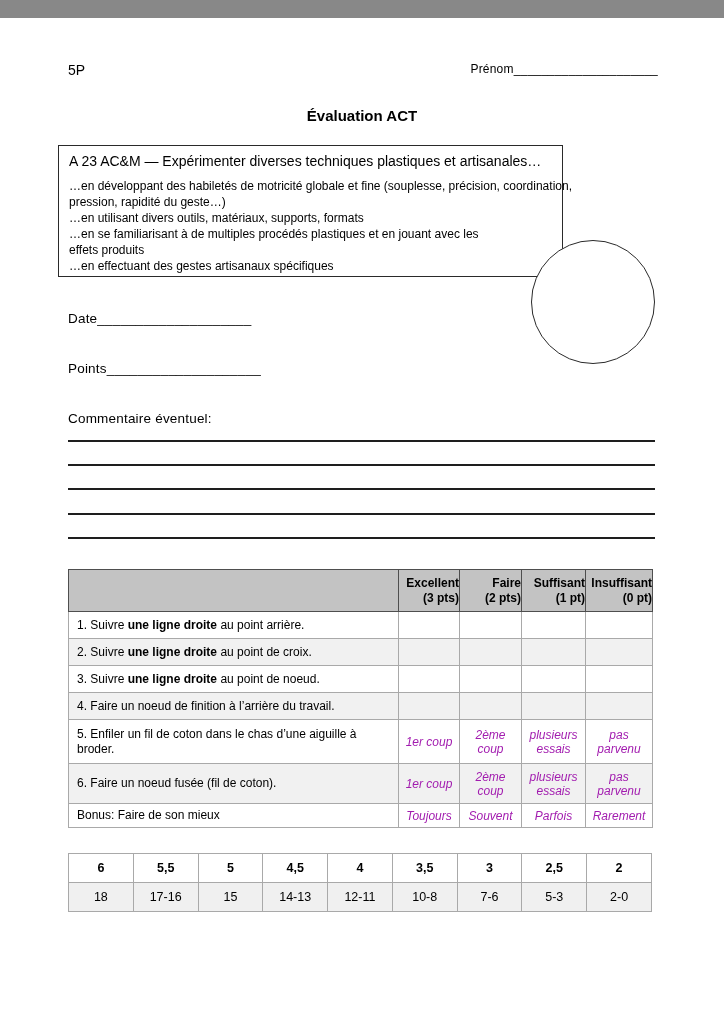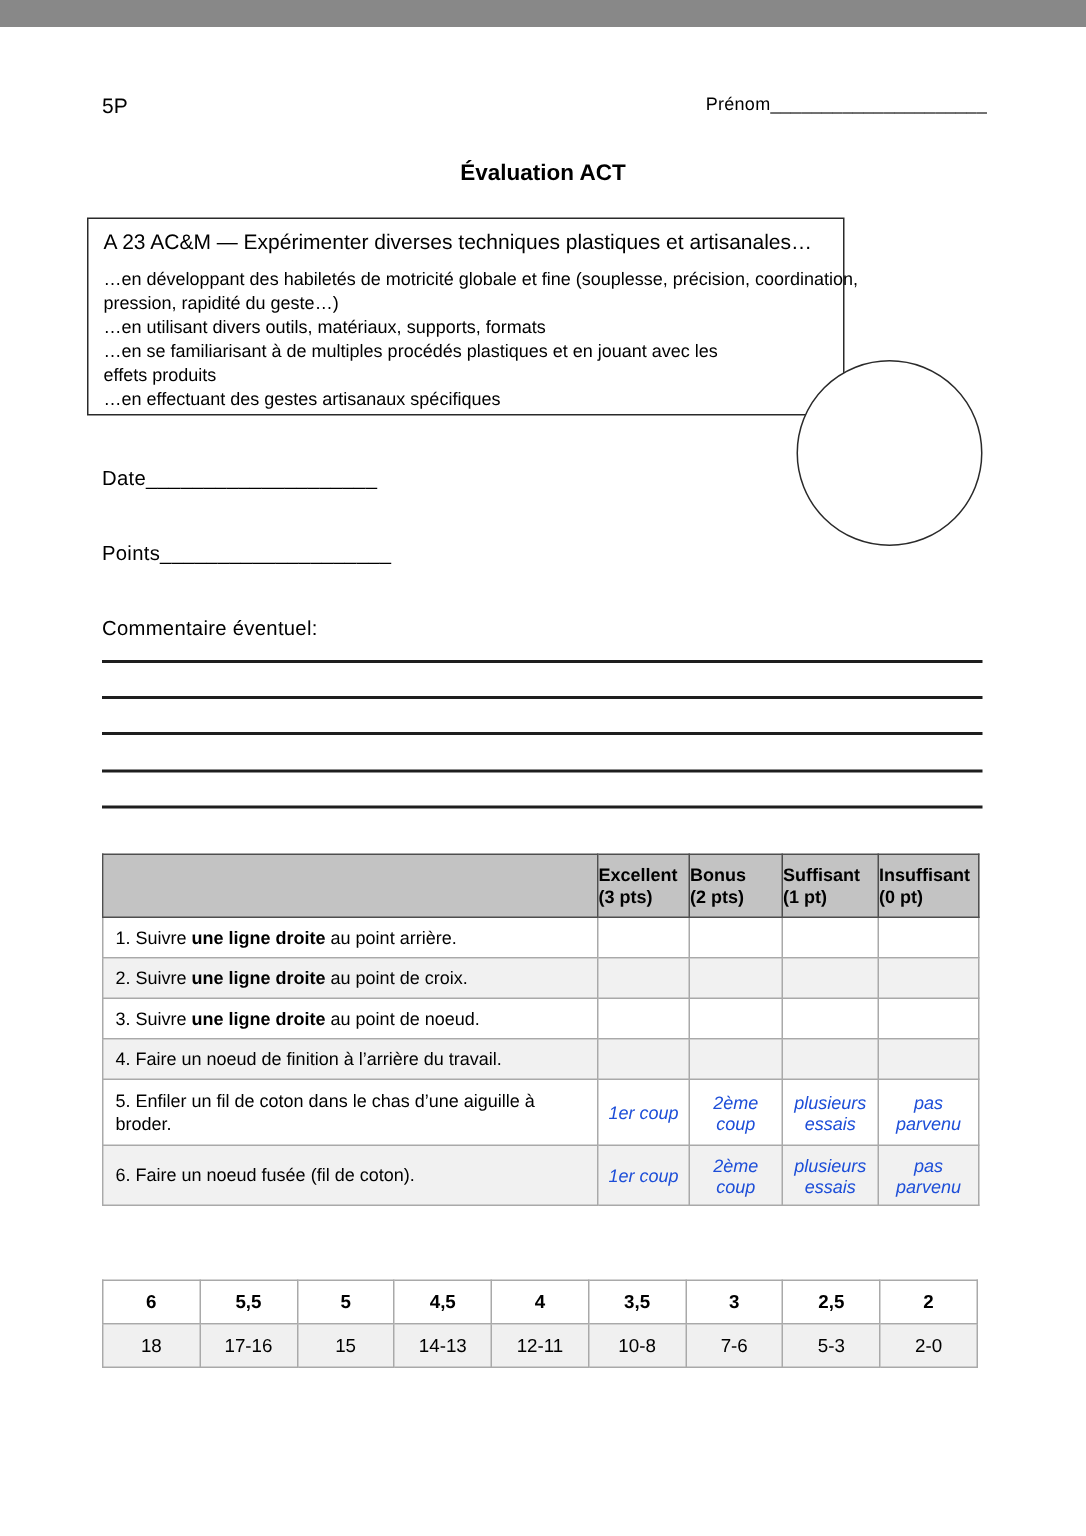--- a/index.html
+++ b/index.html
@@ -55,31 +55,31 @@
 
   table { border-collapse: collapse; table-layout: fixed; }
   .eval-table {
     position: absolute; left: 68px; top: 551px; width: 584px;
     font-size: 12px;
   }
   .eval-table th, .eval-table td { border: 1px solid #a9a9a9; }
   .eval-table th {
     background: #c3c3c3;
     border-color: #4e4e4e;
-    font-weight: bold; text-align: left;
+    font-weight: bold; text-align: right;
     font-size: 12px; line-height: 15px;
     vertical-align: middle;
   }
   .eval-table td.criterion {
     text-align: left; padding: 3px 6px 3px 8px;
     vertical-align: middle; line-height: 15px;
   }
   .eval-table td.answer {
     text-align: center; vertical-align: middle;
-    color: #1d4ed8; font-style: italic;
+    color: #a21caf; font-style: italic;
     font-size: 12px; line-height: 14px;
     padding: 2px;
   }
   .eval-table tr.alt td { background: #f1f1f1; }
   .score-table {
     position: absolute; left: 68px; top: 835px; width: 584px;
     font-size: 12.5px;
   }
   .score-table td {
     border: 1px solid #a9a9a9;
@@ -131,21 +131,21 @@
         <col style="width:67px">
     </colgroup>
     <tbody>
         <tr style="height:42px">
       <th></th>
       <th>
         <span class="hdr-name">Excellent</span>
         <span class="hdr-pts">(3 pts)</span>
       </th>
       <th>
-        <span class="hdr-name">Bonus</span>
+        <span class="hdr-name">Faire</span>
         <span class="hdr-pts">(2 pts)</span>
       </th>
       <th>
         <span class="hdr-name">Suffisant</span>
         <span class="hdr-pts">(1 pt)</span>
       </th>
       <th>
         <span class="hdr-name">Insuffisant</span>
         <span class="hdr-pts">(0 pt)</span>
       </th>
@@ -184,20 +184,27 @@
       <td class="answer">2ème coup</td>
       <td class="answer">plusieurs essais</td>
       <td class="answer">pas parvenu</td>
     </tr>
     <tr style="height:40px" class="alt">
       <td class="criterion"><span>6. Faire un noeud fusée (fil de coton).</span><span class="bold-seg"></span><span></span></td>
       <td class="answer">1er coup</td>
       <td class="answer">2ème coup</td>
       <td class="answer">plusieurs essais</td>
       <td class="answer">pas parvenu</td>
+    </tr>
+    <tr style="height:24px">
+      <td class="criterion"><span>Bonus: Faire de son mieux</span><span class="bold-seg"></span><span></span></td>
+      <td class="answer">Toujours</td>
+      <td class="answer">Souvent</td>
+      <td class="answer">Parfois</td>
+      <td class="answer">Rarement</td>
     </tr>
   </tbody>
     </table>
 
   <table class="score-table">
     <tbody>
         <tr class="grade-row">
       <td>6</td>
       <td>5,5</td>
       <td>5</td>

